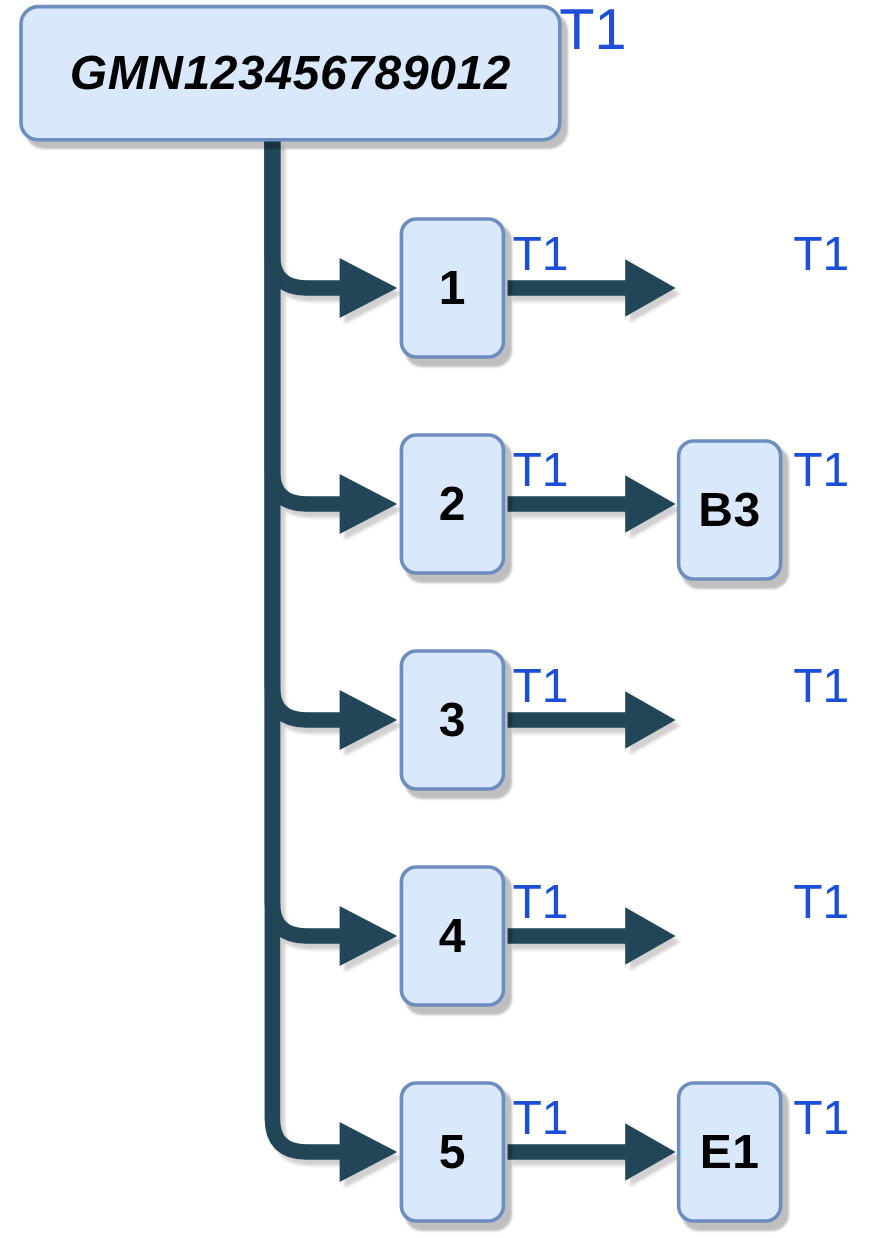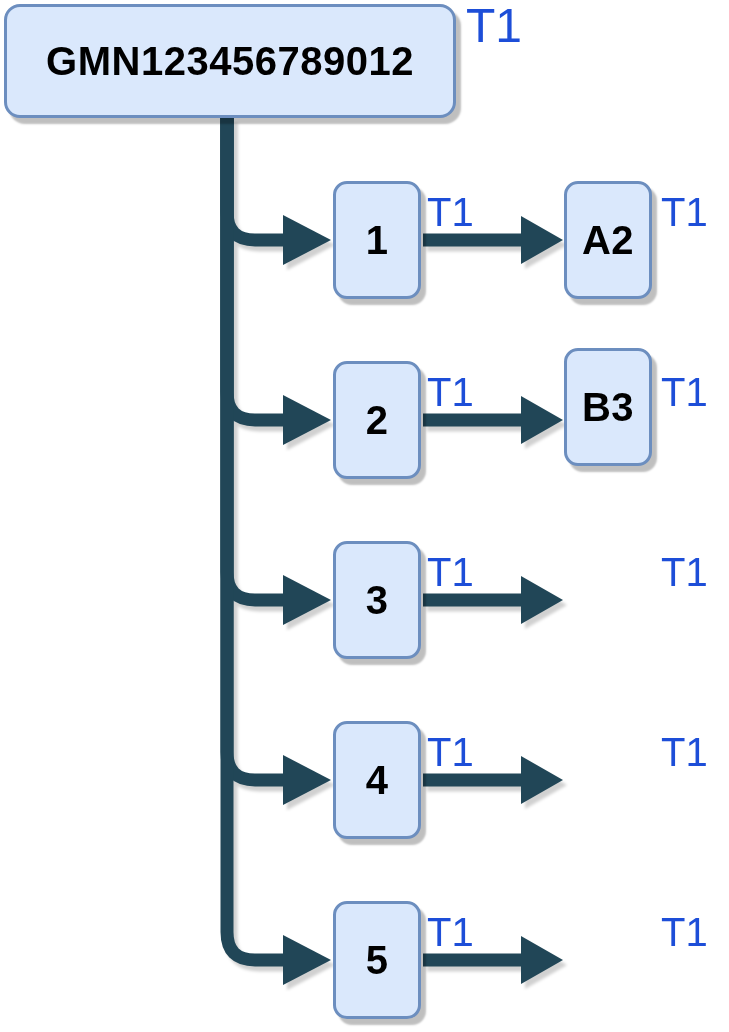--- a/index.html
+++ b/index.html
@@ -20,21 +20,21 @@
     background:#dae8fc;
     border:3px solid #6c8ebf;
     box-shadow:5px 6px 2px rgba(0,0,0,0.25);
     display:flex;align-items:center;justify-content:center;
     color:#000000;
     font-weight:bold;
     font-size:40px;
     letter-spacing:0.5px;
   }
   .node-root{
-    left:4px;top:4px;width:452px;height:114px;border-radius:16px;
+    left:16px;top:4px;width:452px;height:114px;border-radius:16px;font-style:italic;
   }
   .node-sm{
     width:88px;height:118px;border-radius:14px;
   }
   .node-branch{left:333px;}
   .node-leaf{left:564px;}
   .tag{
     position:absolute;
     color:#1d4ed8;
     font-size:40px;
@@ -80,45 +80,45 @@
 
   <div class="node node-root">
     <span>GMN123456789012</span>
   </div>
   <span class="tag tag-root">T1</span>
 
   <div class="node node-sm node-branch" style="top:181px">
     <span>1</span>
   </div>
   <span class="tag tag-branch" style="top:192px">T1</span>
-  <div class="node node-sm node-leaf" style="top:181px">
-    <span>A2</span>
-  </div>
   <span class="tag tag-leaf" style="top:192px">T1</span>
 
   <div class="node node-sm node-branch" style="top:361px">
     <span>2</span>
   </div>
   <span class="tag tag-branch" style="top:372px">T1</span>
-  <div class="node node-sm node-leaf" style="top:348px">
+  <div class="node node-sm node-leaf" style="top:366px">
     <span>B3</span>
   </div>
   <span class="tag tag-leaf" style="top:372px">T1</span>
 
   <div class="node node-sm node-branch" style="top:541px">
     <span>3</span>
   </div>
   <span class="tag tag-branch" style="top:552px">T1</span>
   <span class="tag tag-leaf" style="top:552px">T1</span>
 
   <div class="node node-sm node-branch" style="top:721px">
     <span>4</span>
   </div>
   <span class="tag tag-branch" style="top:732px">T1</span>
   <span class="tag tag-leaf" style="top:732px">T1</span>
 
   <div class="node node-sm node-branch" style="top:901px">
     <span>5</span>
   </div>
   <span class="tag tag-branch" style="top:912px">T1</span>
+  <div class="node node-sm node-leaf" style="top:901px">
+    <span>E1</span>
+  </div>
   <span class="tag tag-leaf" style="top:912px">T1</span>
 
 </div>
 
 </body></html>

